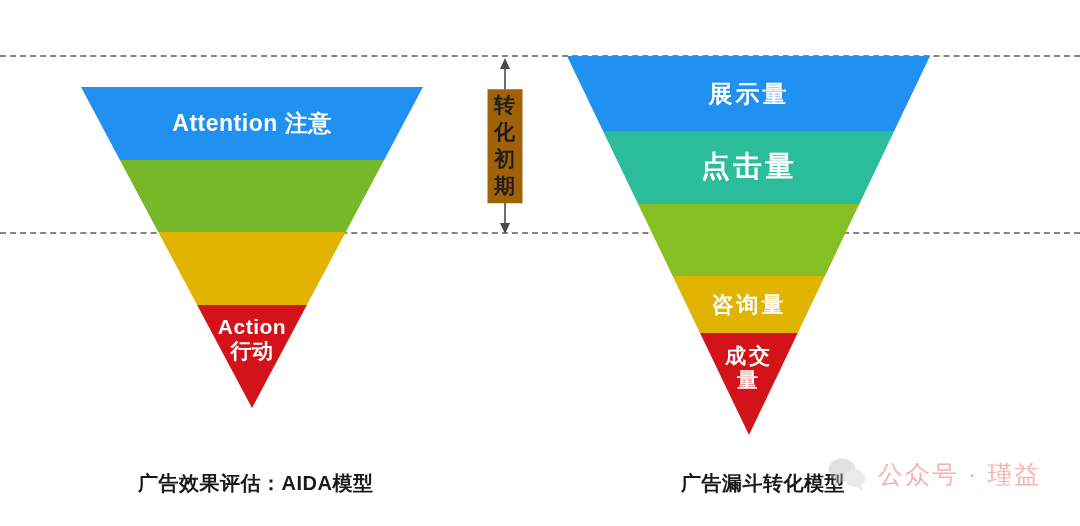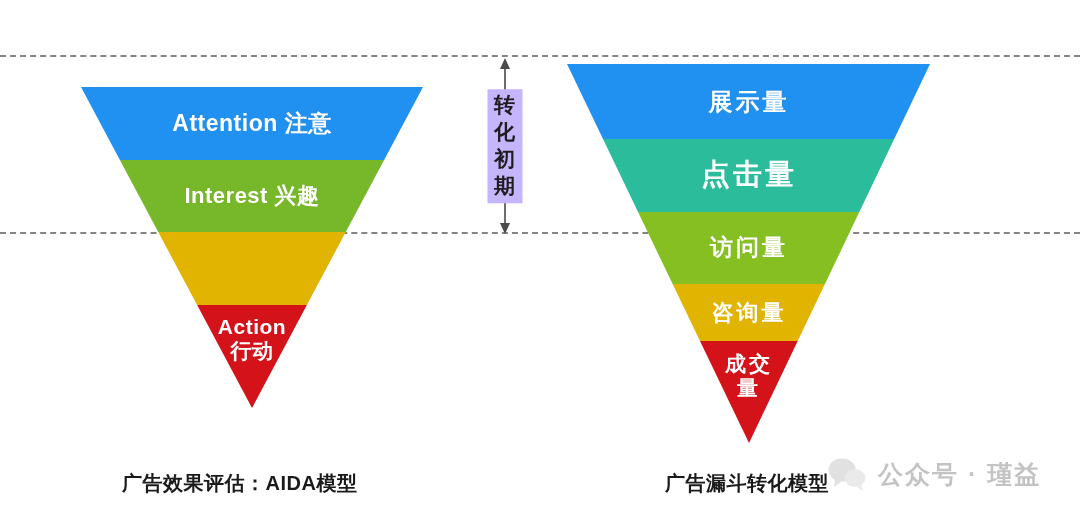--- a/index.html
+++ b/index.html
@@ -66,32 +66,33 @@
     position: absolute;
     left: 50%;
     top: 50%;
     transform: translate(-50%, -50%);
     text-align: center;
     font-size: 21px;
     font-weight: bold;
     color: #1d1d1d;
     line-height: 1.28;
     letter-spacing: 1px;
-    background: #c4b5fd;
+    background: #a16207;
     padding: 3px 2px;
   }
 
   
   .caption {
     position: absolute;
     font-size: 20px;
     font-weight: bold;
     color: #1a1a1a;
     letter-spacing: .5px;
     white-space: nowrap;
+    margin-left: 16px;
   }
   #caption-left  { left: 122px; top: 470px; }
   #caption-right { left: 665px; top: 470px; font-family: Liberation Serif, serif; }
 
   
   #watermark {
     position: absolute;
     left: 827px;
     top: 457px;
     display: flex;
@@ -123,71 +124,69 @@
       </defs>
       <g clip-path="url(#clipLeft)">
         <rect id="L0" x="0" y="0" width="342" height="73" fill="#2091F0"></rect>
         <rect id="L1" x="0" y="73" width="342" height="72" fill="#76B82A"></rect>
         <rect id="L2" x="0" y="145" width="342" height="73" fill="#E0B400"></rect>
         <rect id="L3" x="0" y="218" width="342" height="104" fill="#D4121A"></rect>
       </g>
     </svg>
 
     <div class="seg-label" style="left: 171px; top: 36px; font-size: 23px;">Attention 注意</div>
-    <div class="seg-label" style="left: 171px; top: 109px; font-size: 22px;">Interest 兴趣</div>
     <div class="seg-label two-line" style="left: 171px; top: 252px; font-size: 21px;">
       <div>Action</div>
       <div>行动</div>
     </div>
   </div>
 
   <div id="mid-annotation">
     <svg id="mid-arrow" width="70" height="176" viewBox="0 0 70 176">
       <line x1="35" y1="8" x2="35" y2="168" stroke="#4a4a4a" stroke-width="1.6"></line>
       <polygon points="35,0 30,11 40,11" fill="#4a4a4a"></polygon>
       <polygon points="35,176 30,165 40,165" fill="#4a4a4a"></polygon>
     </svg>
     <div id="mid-text">
       <div>转化</div>
       <div>初期</div>
     </div>
   </div>
 
-  <div class="funnel" id="right-funnel" style="left:567px; top:64px; width:363px; height:380px;">
+  <div class="funnel" id="right-funnel" style="left:567px; top:56px; width:363px; height:380px;">
     <svg width="363" height="380" viewBox="0 0 363 380">
       <defs>
         <clipPath id="clipRight">
           <polygon points="0,0 363,0 182,379"></polygon>
         </clipPath>
       </defs>
       <g clip-path="url(#clipRight)">
         <rect id="R0" x="0" y="0" width="363" height="75" fill="#2091F0"></rect>
         <rect id="R1" x="0" y="75" width="363" height="73" fill="#2BBC9B"></rect>
         <rect id="R2" x="0" y="148" width="363" height="72" fill="#85BF22"></rect>
         <rect id="R3" x="0" y="220" width="363" height="57" fill="#E0B400"></rect>
         <rect id="R4" x="0" y="277" width="363" height="103" fill="#D4121A"></rect>
       </g>
     </svg>
 
     <div class="seg-label cn-only" style="left: 182px; top: 38px; font-size: 24px;">展示量</div>
     <div class="seg-label cn-only" style="left: 182px; top: 111px; font-size: 29px;">点击量</div>
-    <div class="seg-label cn-only" style="left: 182px; top: 183px; font-size: 23px;">访问量</div>
     <div class="seg-label cn-only" style="left: 182px; top: 249px; font-size: 22px;">咨询量</div>
     <div class="seg-label two-line cn-only" style="left: 182px; top: 312px; font-size: 21px;">
       <div>成交</div>
       <div>量</div>
     </div>
   </div>
 
   <div class="caption" id="caption-left">广告效果评估：AIDA模型</div>
   <div class="caption" id="caption-right">广告漏斗转化模型</div>
 
   <div id="watermark">
     <svg width="40" height="34" viewBox="0 0 40 34">
       <ellipse cx="15" cy="13" rx="13.5" ry="11.5" fill="#b8b8b8"></ellipse>
       <polygon points="8,22 7,30 14,25" fill="#b8b8b8"></polygon>
       <ellipse cx="28" cy="21" rx="10.5" ry="9" fill="#cfcfcf"></ellipse>
       <polygon points="34,28 36,34 30,30" fill="#cfcfcf"></polygon>
     </svg>
-    <span class="wm-text" style="color: #737373; font-weight: bold;">公众号 · 瑾益</span>
+    <span class="wm-text" style="color: #ef4444;">公众号 · 瑾益</span>
   </div>
 
 </div>
 
 </body></html>

